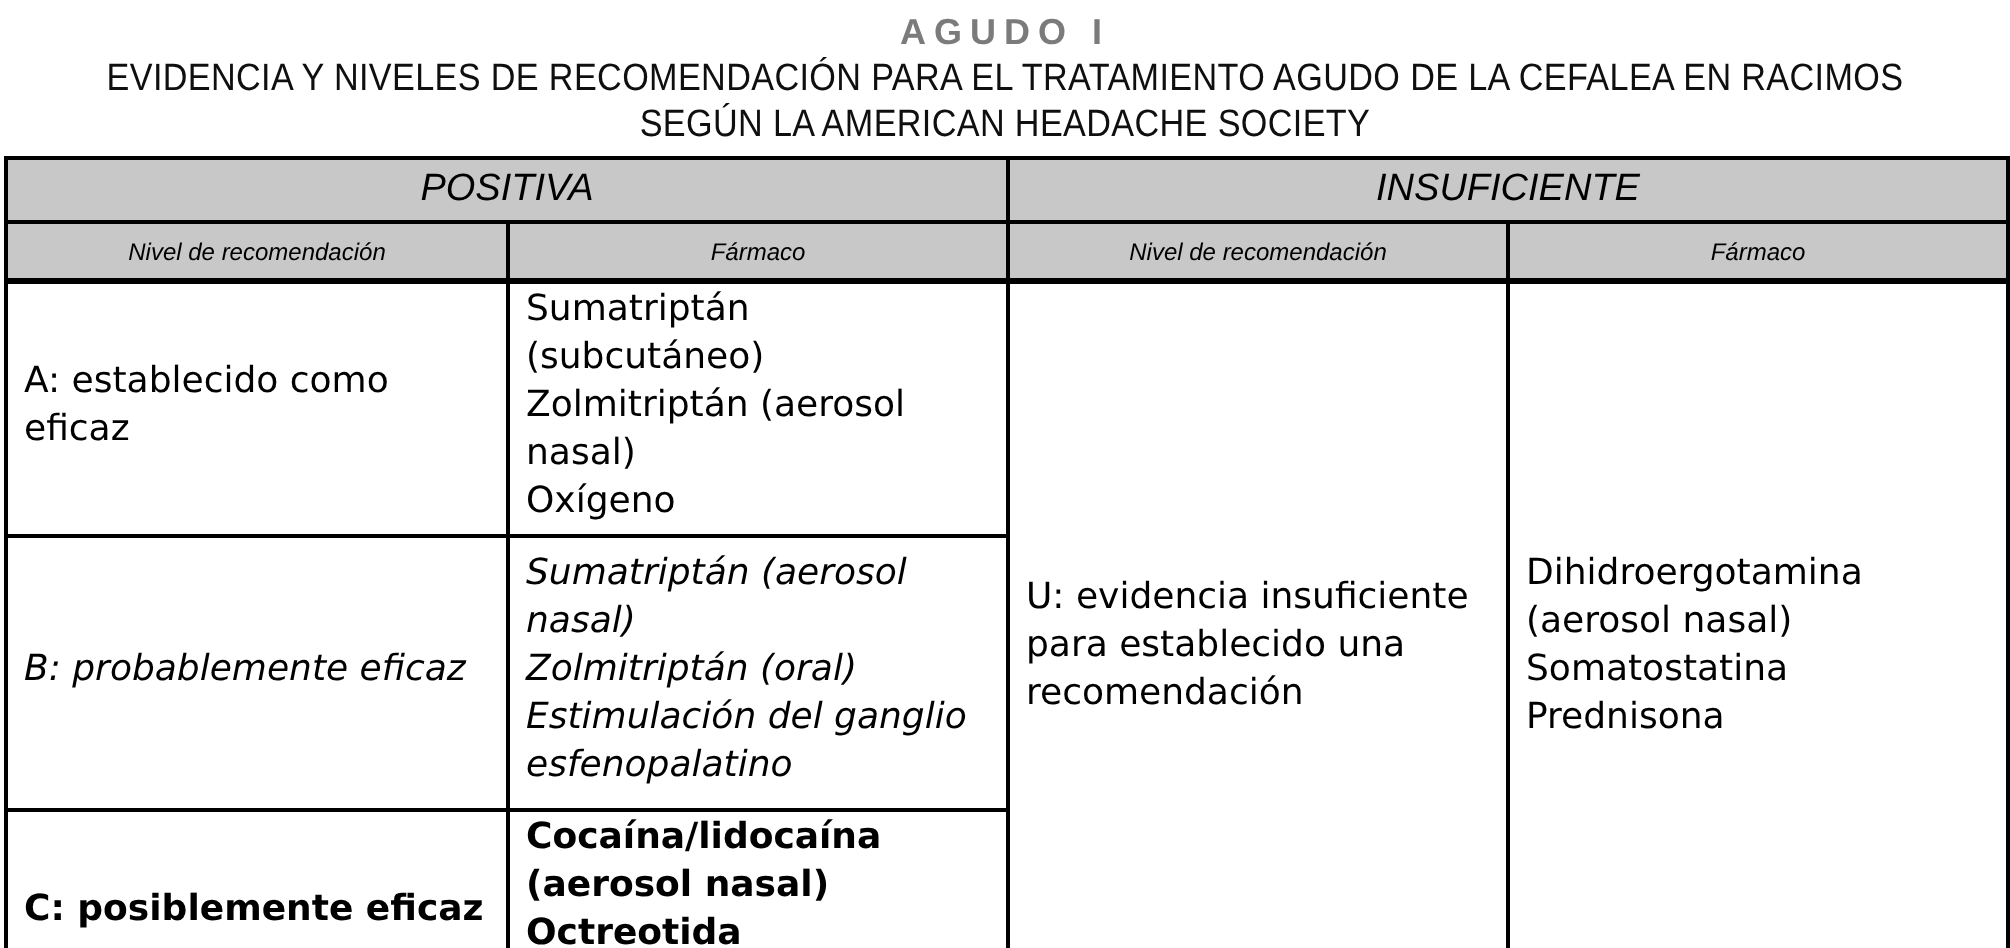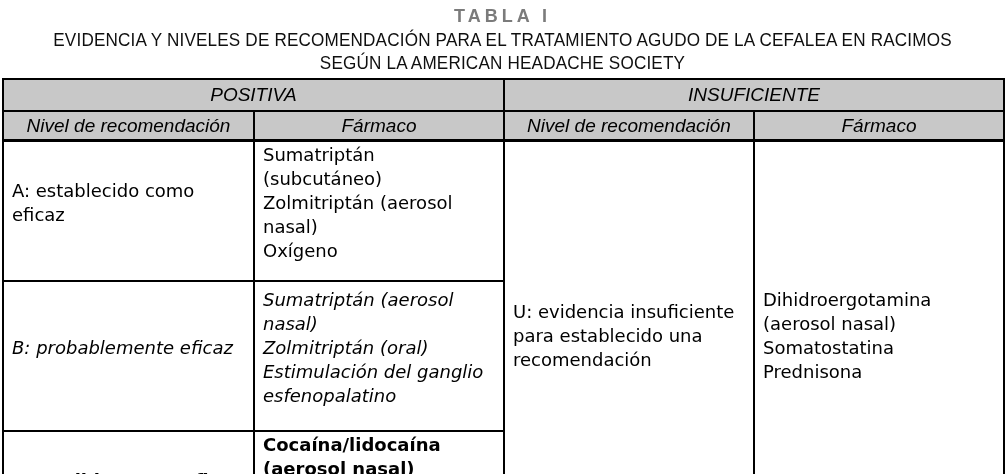--- a/index.html
+++ b/index.html
@@ -35,41 +35,41 @@
     overflow:hidden;
     margin-top:45px;
   }
   table.evidence th{
     background:var(--header-bg,#c8c8c8);
     font-family:"Liberation Sans",sans-serif;
     font-style:italic;font-weight:normal;
     text-align:center;vertical-align:middle;
   }
   tr.group-row th{height:28px;font-size:19px;}
-  tr.sub-row th{height:25px;font-size:19px;border-bottom:3px solid var(--border,#000);}
+  tr.sub-row th{height:25px;font-size:12px;border-bottom:3px solid var(--border,#000);}
 
   table.evidence td{
     font-size:18px;line-height:24px;
     vertical-align:middle;text-align:left;
     white-space:pre-line;
-    padding:1px 4px 17px 8px;
+    padding:1px 4px 4px 8px;
     background:#fff;
   }
   td.nivel-main{padding-left:20px;border-radius:28px;}
   tr.row-a td.rowcell{height:98px;}
   tr.row-b td.rowcell{height:130px;font-style:italic;}
   tr.row-c td.rowcell{height:68px;font-weight:bold;}
 </style>
 </head>
 <body>
 
 <div class="page">
 
   <div class="titles">
-    <div class="title-tag">TABLA I</div>
+    <div class="title-tag">AGUDO I</div>
     <div class="title-line">EVIDENCIA Y NIVELES DE RECOMENDACIÓN PARA EL TRATAMIENTO AGUDO DE LA CEFALEA EN RACIMOS</div>
     <div class="title-line">SEGÚN LA AMERICAN HEADACHE SOCIETY</div>
   </div>
 
   <table class="evidence">
     <colgroup>
       <col style="width:251px">
       <col style="width:250px">
       <col style="width:250px">
       <col style="width:250px">

